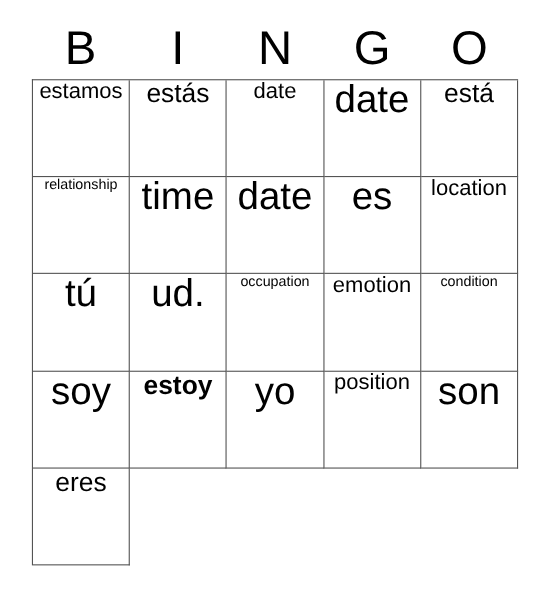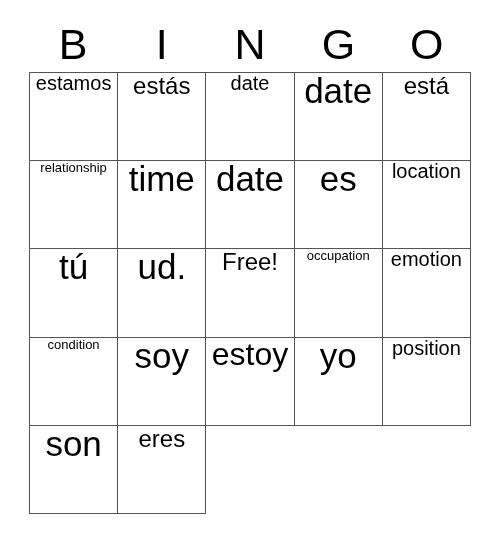--- a/index.html
+++ b/index.html
@@ -65,21 +65,21 @@
   }
   .cell .txt {
     display: block;
     text-align: center;
     line-height: 1.05;
     white-space: nowrap;
     color: #000000;
   }
   .s-xs .txt { font-size: 13px; }
   .s-sm .txt { font-size: 20px; }
-  .s-lg .txt { font-size: 32px; }
+  .s-lg .txt { font-size: 24px; font-weight: bold; }
   .s-xl .txt { font-size: 24px; }
   .s-xxl .txt { font-size: 35px; }
 </style>
 </head>
 <body>
 
 <div class="card">
 
   <div class="header-row">
     <div class="header-cell">B</div>
@@ -122,23 +122,20 @@
     <div class="cell s-sm">
         <span class="txt">location</span>
       </div>
 
     <div class="cell s-xxl">
         <span class="txt">tú</span>
       </div>
     <div class="cell s-xxl">
         <span class="txt">ud.</span>
       </div>
-    <div class="cell s-xl">
-        <span class="txt">Free!</span>
-      </div>
     <div class="cell s-xs">
         <span class="txt">occupation</span>
       </div>
     <div class="cell s-sm">
         <span class="txt">emotion</span>
       </div>
 
     <div class="cell s-xs">
         <span class="txt">condition</span>
       </div>

